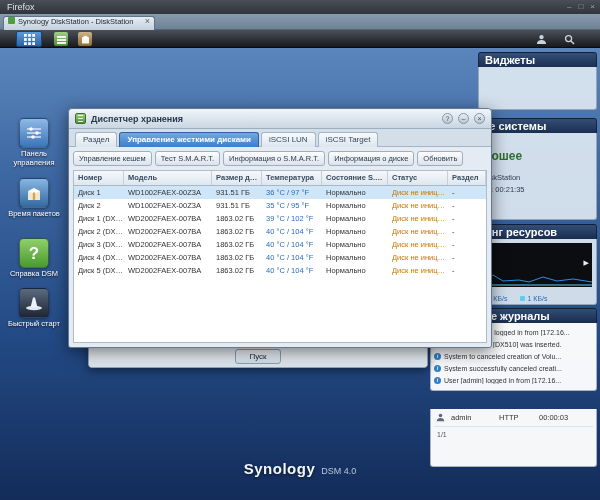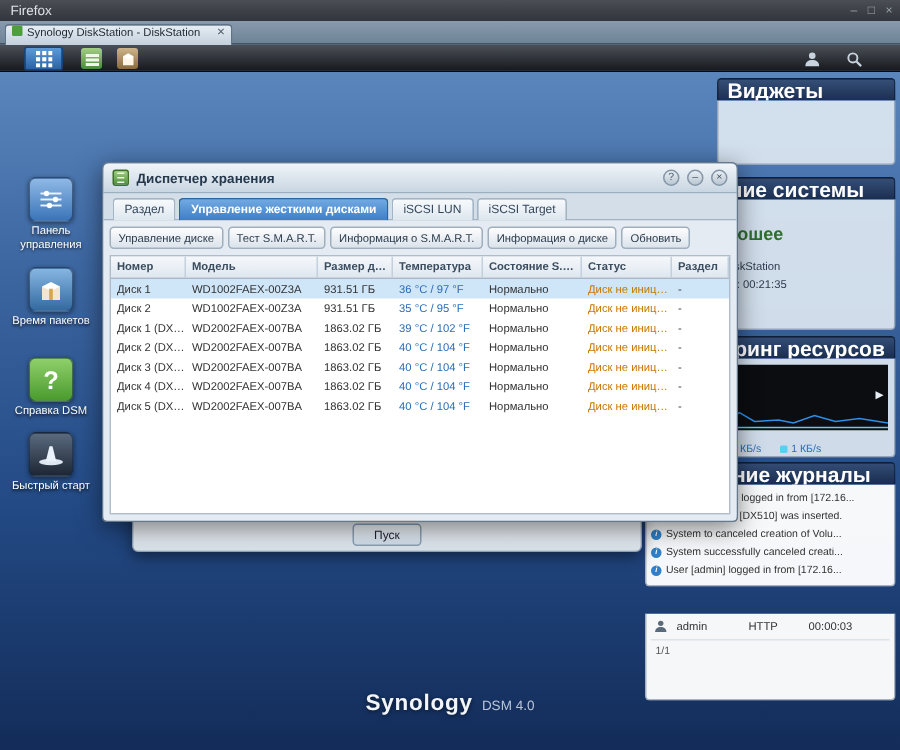--- a/index.html
+++ b/index.html
@@ -42,21 +42,21 @@
   .bg-fs{background:linear-gradient(#7fb3e8,#2d6cb5);}
   .bg-cp{background:linear-gradient(#8fb9e6,#3a74b8);}
   .bg-pc{background:linear-gradient(#86b6e2,#33699f);}
   .bg-help{background:linear-gradient(#8fd06a,#4a9a2e);}
   .bg-magic{background:linear-gradient(#5a6a7e,#1d2633);}
   .help-q{color:#fff;font-size:17px;font-weight:bold;line-height:17px;}
 
   
   .whead{position:absolute;height:15px;border-radius:3px 3px 0 0;z-index:8;
     background:linear-gradient(rgba(52,76,116,.95),rgba(24,42,74,.95));
-    color:#fff;font-size:14px;font-weight:bold;line-height:15px;padding:0 6px;
+    color:#fff;font-size:11px;font-weight:bold;line-height:15px;padding:0 6px;
     white-space:nowrap;overflow:hidden;border:1px solid rgba(10,22,44,.6);border-bottom:none;}
   .wbody{position:absolute;z-index:8;background:rgba(221,231,241,.92);border:1px solid rgba(90,110,140,.5);border-top:none;border-radius:0 0 3px 3px;}
   .wbody.white{background:rgba(255,255,255,.96);}
 
   .health-row{display:flex;align-items:center;gap:8px;padding:12px 0 0 8px;}
   .health-orb{width:22px;height:22px;border-radius:50%;background:radial-gradient(circle at 35% 30%,#9fdc7c,#3e8f26);
     border:1px solid #2c6e1a;color:#fff;font-size:12px;font-weight:bold;text-align:center;line-height:21px;flex:0 0 auto;}
   .health-status{font-size:12px;font-weight:bold;color:#2e6e2e;}
   .health-line{font-size:7.5px;color:#2e3c4e;padding:6px 0 0 10px;white-space:nowrap;overflow:hidden;}
   .health-line.second{padding-top:3px;}
@@ -327,21 +327,21 @@
         <span class="win-circle">×</span>
       </div>
       <div class="win-tabs">
         <div class="wtab">Раздел</div>
         <div class="wtab active">Управление жесткими дисками</div>
         <div class="wtab">iSCSI LUN</div>
         <div class="wtab">iSCSI Target</div>
       </div>
       <div class="win-body">
         <div class="win-toolbar">
-          <button class="tbtn">Управление диске</button>
+          <button class="tbtn">Управление кешем</button>
           <button class="tbtn">Тест S.M.A.R.T.</button>
           <button class="tbtn">Информация о S.M.A.R.T.</button>
           <button class="tbtn">Информация о диске</button>
           <button class="tbtn">Обновить</button>
         </div>
         <div class="win-table">
           <div class="thead">
             <div class="th c0">Номер</div>
             <div class="th c1">Модель</div>
             <div class="th c2">Размер диска</div>

